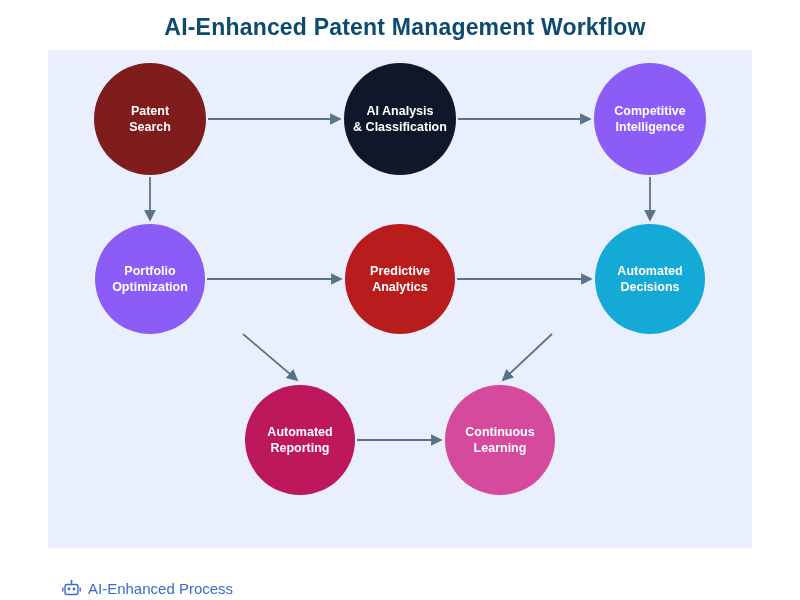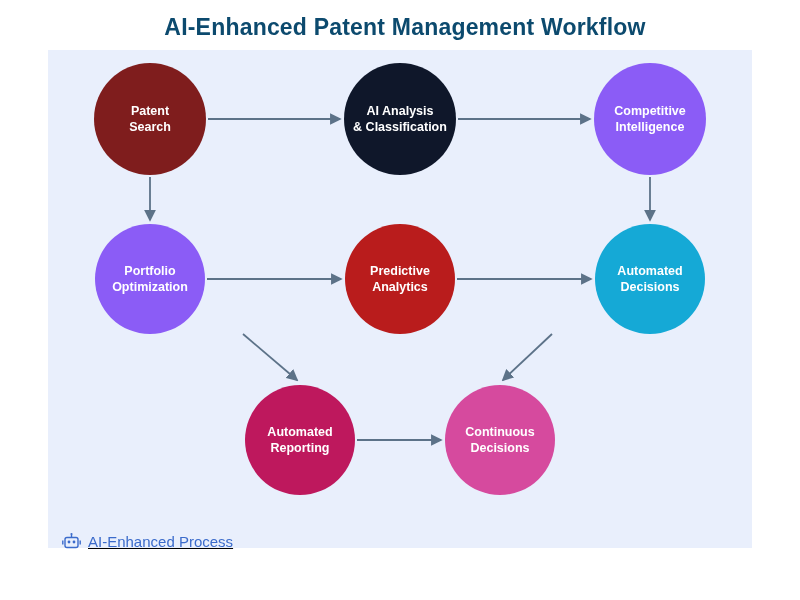--- a/index.html
+++ b/index.html
@@ -48,25 +48,24 @@
   .node span {
     color: #ffffff;
     font-weight: 700;
     font-size: 12.5px;
     line-height: 1.3;
     white-space: pre-line;
     padding: 0 6px;
   }
   .legend {
     position: absolute;
-    left: 62px; top: 532px;
+    left: 62px; top: 579px;
     display: flex;
     align-items: center;
     gap: 7px;
-    text-decoration: underline;
   }
   .legend svg { display: block; }
   .legend-label {
     color: #3b6bcb;
     font-size: 15px;
   }
 </style>
 </head>
 <body>
 
@@ -129,14 +128,14 @@
 <div class="node" style="left: 595px; top: 224px; width: 110px; height: 110px; background: rgb(21, 169, 214);">
     <span>Automated
 Decisions</span>
   </div>
 <div class="node" style="left: 245px; top: 385px; width: 110px; height: 110px; background: #be185d;">
     <span>Automated
 Reporting</span>
   </div>
 <div class="node" style="left: 445px; top: 385px; width: 110px; height: 110px; background: rgb(214, 74, 158);">
     <span>Continuous
-Decisions</span>
+Learning</span>
   </div>
 
 </body></html>

